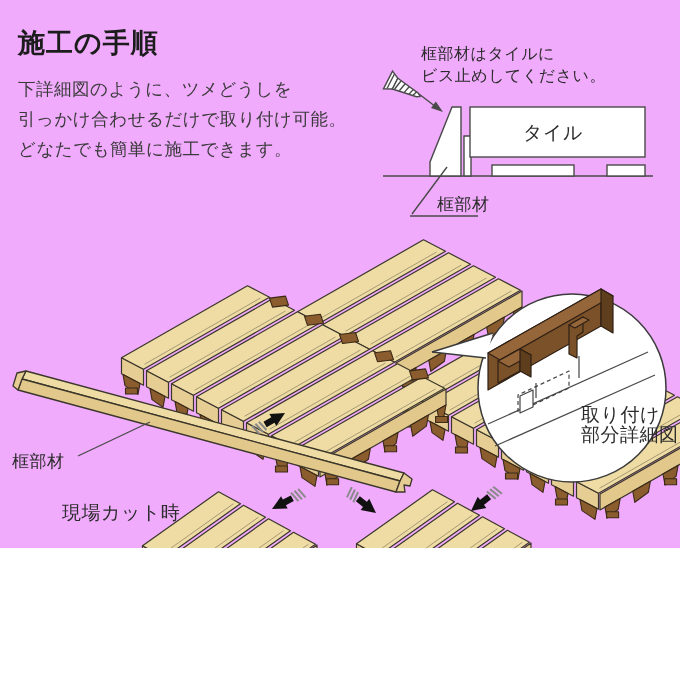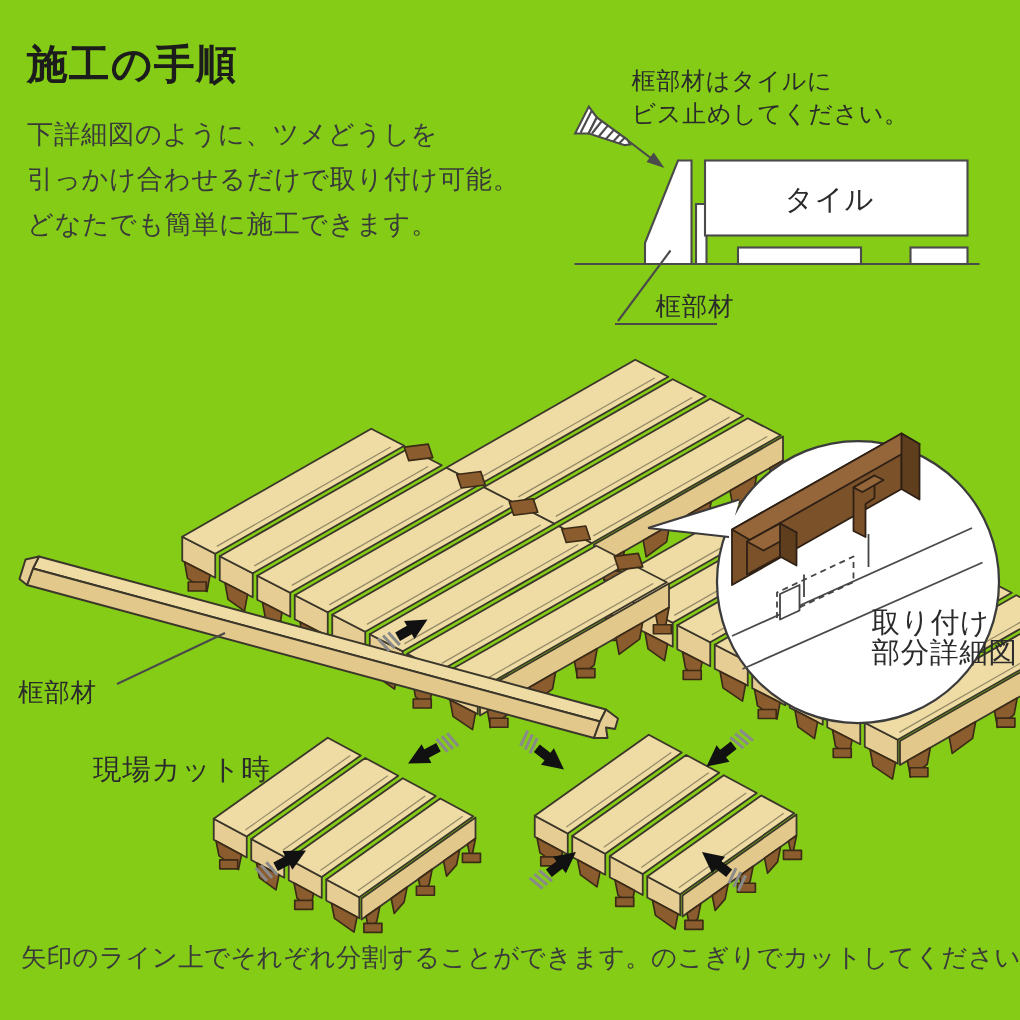--- a/index.html
+++ b/index.html
@@ -1,17 +1,17 @@
 <!DOCTYPE html>
 <html><head>
 <meta charset="utf-8">
 <style>
   html,body{margin:0;padding:0;background:#ffffff;}
   .canvas{
-    position:relative;width:680px;height:680px;background:#84cc16;overflow:hidden;
+    position:relative;width:680px;height:548px;background:#f0abfc;overflow:hidden;
     font-family:"DejaVu Sans","Liberation Sans",sans-serif;
   }
   svg{display:block;}
   text{font-family:"DejaVu Sans","Liberation Sans",sans-serif;}
   .t-title{font-size:27px;font-weight:700;fill:#1c1c1c;letter-spacing:1px;}
   .t-body{font-size:17.5px;fill:#3a3a3a;letter-spacing:0.5px;}
   .t-note{font-size:16px;fill:#2b2b2b;letter-spacing:0.5px;}
   .t-label{font-size:17px;fill:#2b2b2b;letter-spacing:0.5px;}
   .t-label-lg{font-size:19px;fill:#2b2b2b;letter-spacing:0.5px;}
   .t-footer{font-size:17px;fill:#3a3a3a;letter-spacing:0.2px;}

